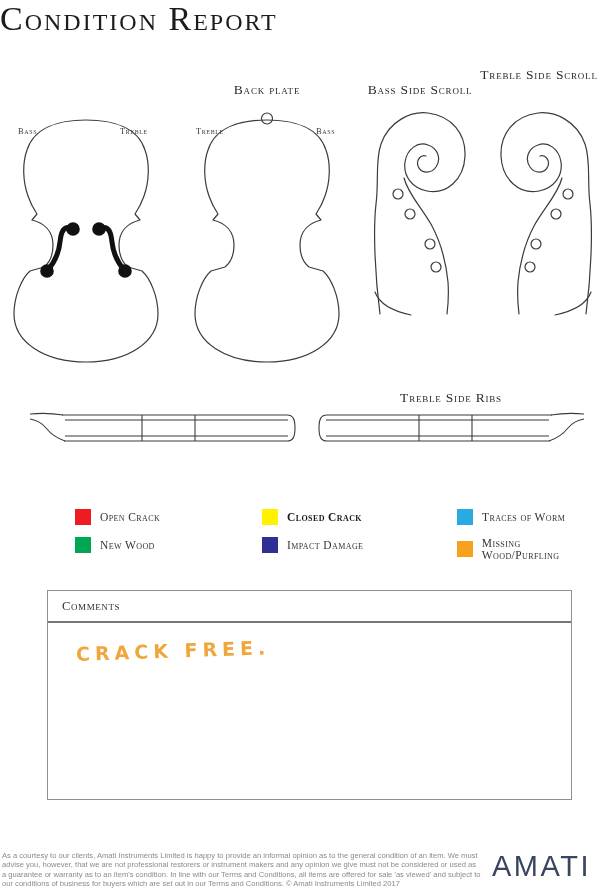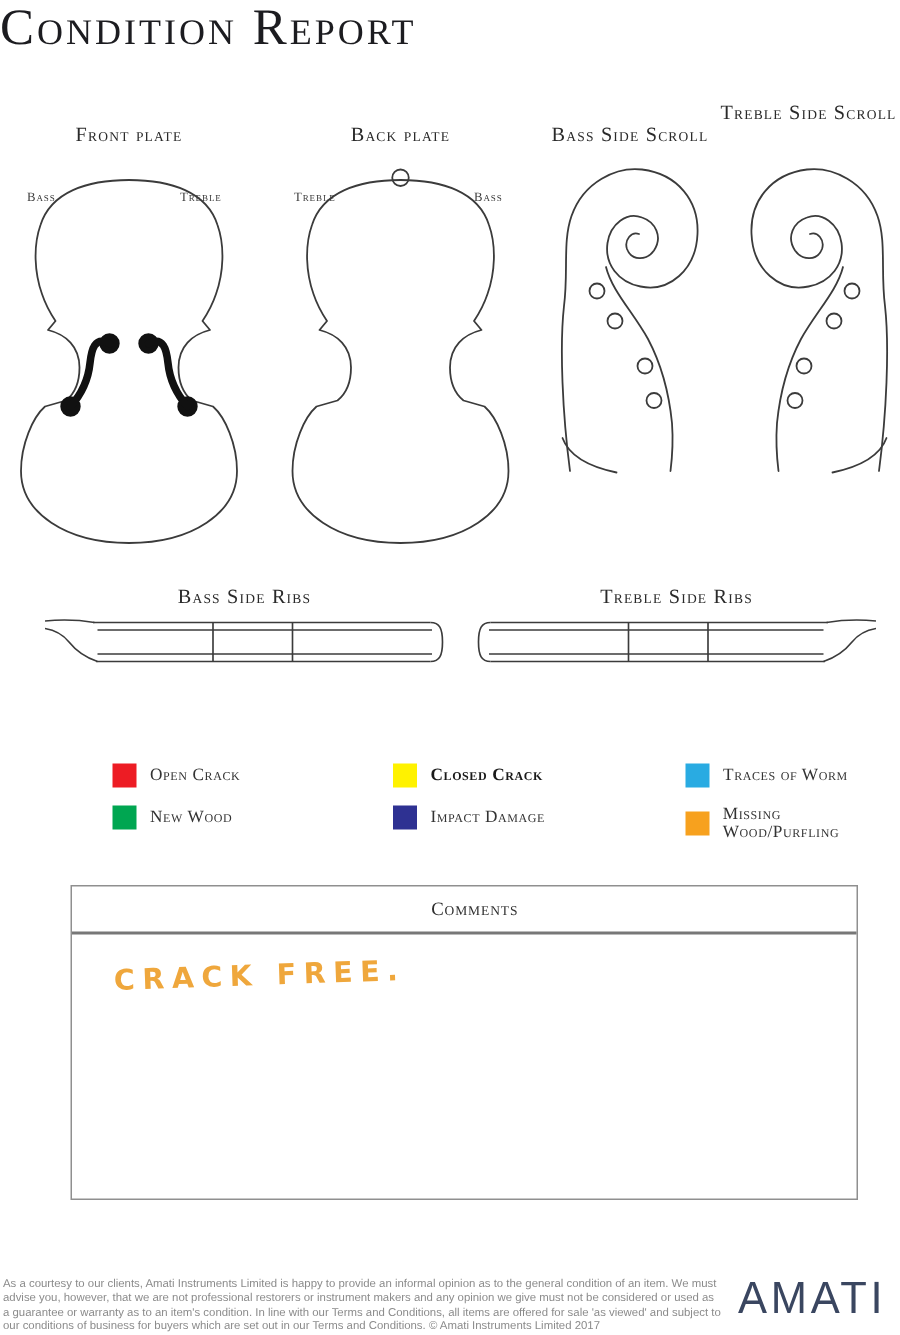--- a/index.html
+++ b/index.html
@@ -22,21 +22,21 @@
   .legend-item{position:absolute;display:flex;align-items:center;gap:9px;padding-left:32px;}
   .swatch{width:16px;height:16px;display:inline-block;}
   .legend-label{font-size:11.5px;letter-spacing:0.4px;color:#333;}
   .legend-label.bold{font-weight:700;color:#1a1a1a;}
   .comments-box{
     position:absolute;left:47px;top:590px;width:525px;height:210px;
     border:1px solid #8f8f8f;box-sizing:border-box;background:#fff;
   }
   .comments-header{
     height:32px;border-bottom:2px solid #777;display:flex;align-items:center;
-    padding-left:14px;box-sizing:border-box;justify-content:center;
+    padding-left:14px;box-sizing:border-box;
   }
   .comments-title{font-size:12.5px;letter-spacing:0.6px;color:#2e2e2e;}
   .handwriting{
     position:absolute;left:28px;top:52px;
     font-family:"DejaVu Sans",sans-serif;font-size:19px;font-weight:600;
     letter-spacing:5px;transform:rotate(-2deg);transform-origin:left center;
   }
   .footer-text{
     position:absolute;left:2px;top:851px;width:480px;
     font-family:"Liberation Sans","DejaVu Sans",sans-serif;
@@ -104,21 +104,20 @@
         <path d="M 35,14 L 258,14"></path>
         <path d="M 35,30 L 258,30"></path>
         <path d="M 112,9 L 112,35"></path>
         <path d="M 165,9 L 165,35"></path>
       </g>
     </defs>
   </svg>
 
   <div class="title sc">Condition Report</div>
 
-  <div class="section-label sc" style="left:10px;top:82px;width:152px">Front plate</div>
   <div class="section-label sc" style="left:191px;top:82px;width:152px">Back plate</div>
   <div class="section-label sc" style="left:358px;top:82px;width:124px">Bass Side Scroll</div>
   <div class="section-label sc" style="left:478px;top:67px;width:122px">Treble Side Scroll</div>
 
   <span class="side-tag sc" style="left:18px;top:126px">Bass</span>
   <span class="side-tag sc" style="left:120px;top:126px">Treble</span>
   <span class="side-tag sc" style="left:196px;top:126px">Treble</span>
   <span class="side-tag sc" style="left:316px;top:126px">Bass</span>
 
   <svg class="diagram" style="left:10px;top:112px" width="152" height="256" viewBox="0 0 152 256">
@@ -132,21 +131,20 @@
 
   <svg class="diagram" style="left:366px;top:106px" width="114" height="214" viewBox="0 0 114 214">
     <use href="#scroll-shape"></use>
   </svg>
   <svg class="diagram" style="left:486px;top:106px" width="114" height="214" viewBox="0 0 114 214">
     <g transform="translate(114,0) scale(-1,1)">
         <use href="#scroll-shape"></use>
       </g>
   </svg>
 
-  <div class="section-label sc" style="left:30px;top:390px;width:266px">Bass Side Ribs</div>
   <div class="section-label sc" style="left:318px;top:390px;width:266px">Treble Side Ribs</div>
   <svg class="diagram" style="left:30px;top:406px" width="266" height="40" viewBox="0 0 266 40">
     <use href="#ribs-shape"></use>
   </svg>
   <svg class="diagram" style="left:318px;top:406px" width="266" height="40" viewBox="0 0 266 40">
     <g transform="translate(266,0) scale(-1,1)">
         <use href="#ribs-shape"></use>
       </g>
   </svg>
 

